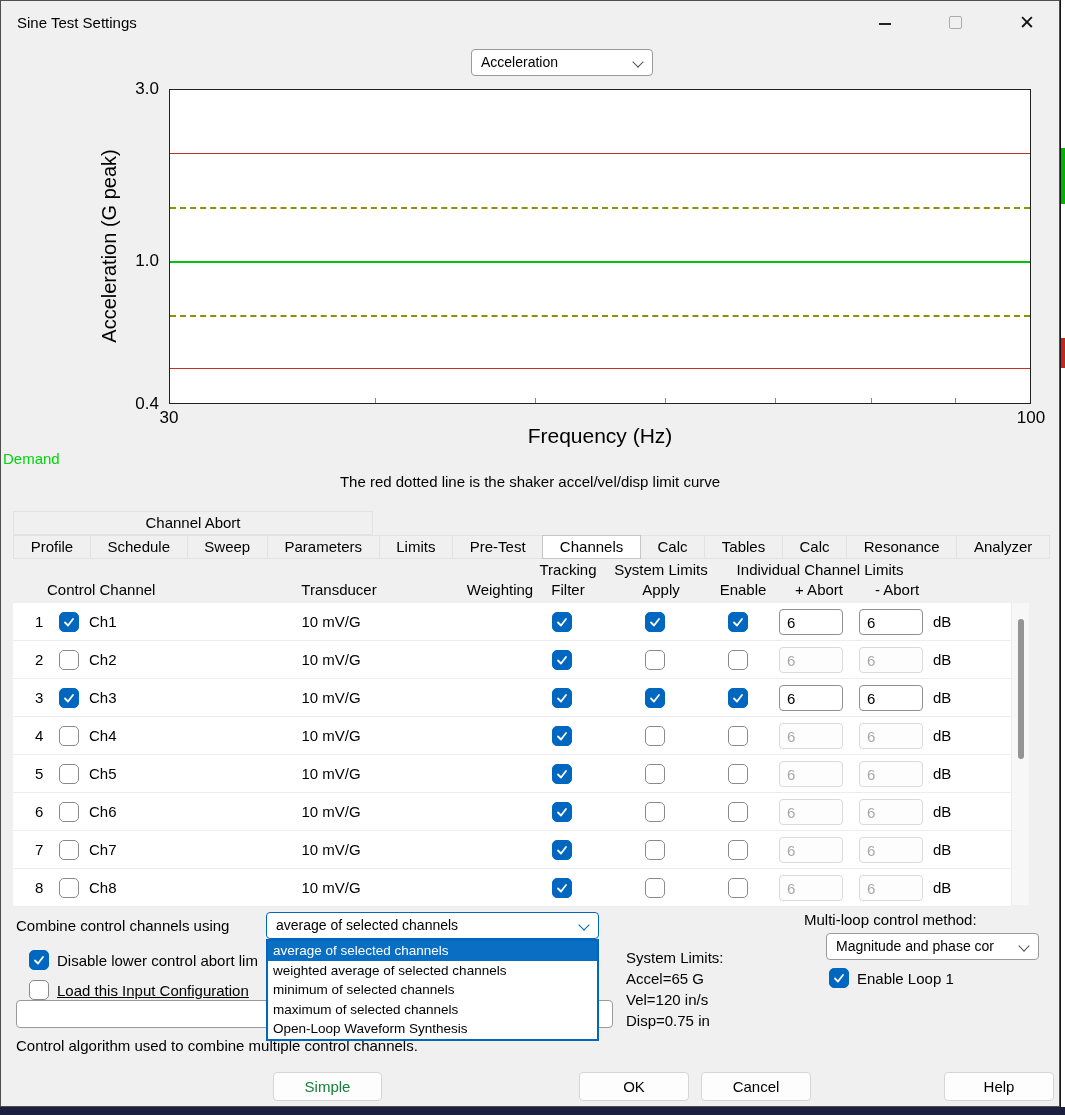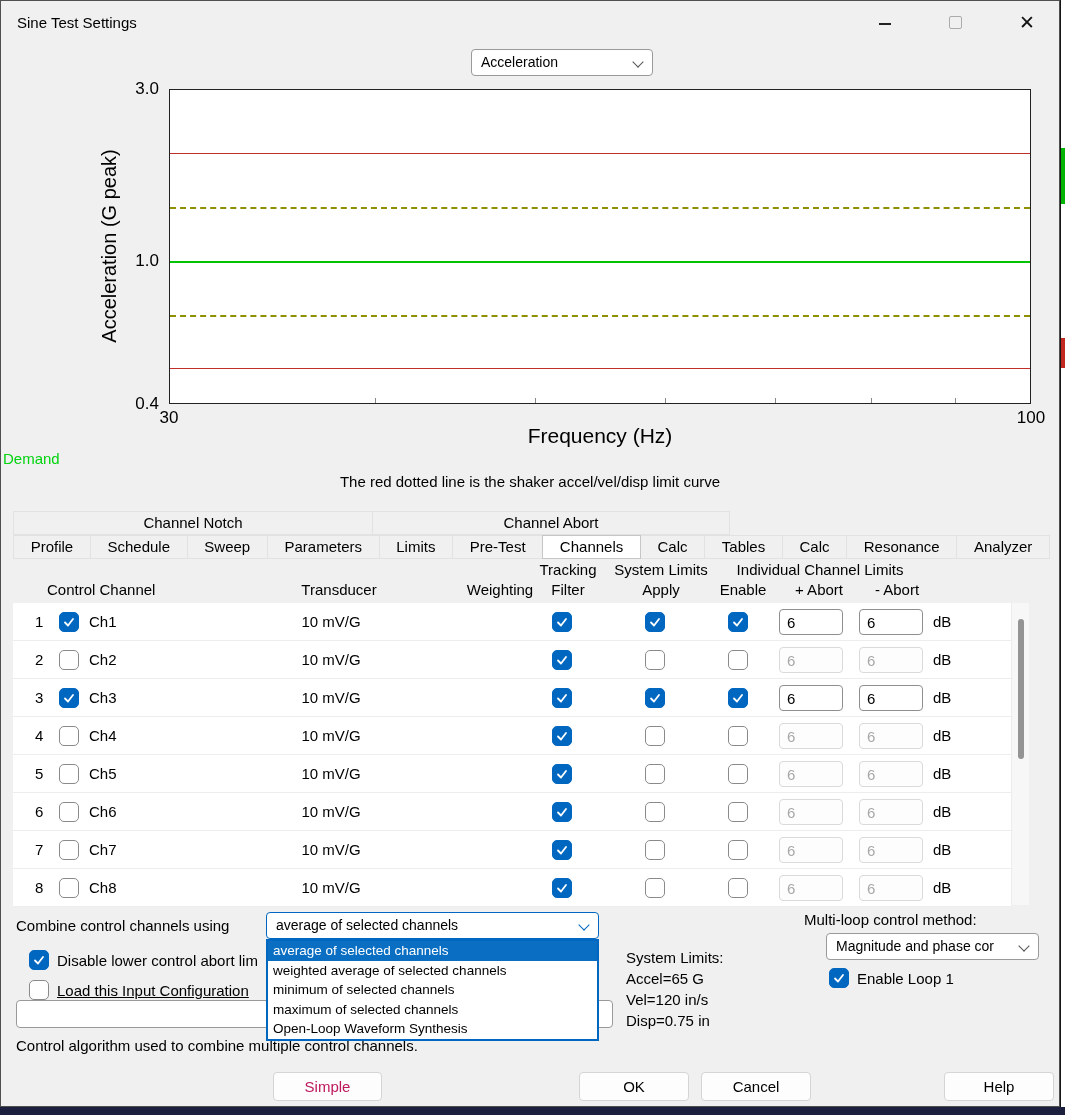--- a/index.html
+++ b/index.html
@@ -79,21 +79,21 @@
   #combine-list{position:absolute;left:265px;top:938px;width:333px;background:#fff;border:2px solid #0067c0;z-index:10;}
   .opt{height:19.5px;line-height:19.5px;font-size:13.5px;padding-left:5px;white-space:nowrap;overflow:hidden;cursor:pointer;}
   .opt.sel{background:#0a6fc2;color:#fff;}
   .chkrow{position:absolute;display:flex;align-items:center;gap:8px;}
   .chkrow .txt{font-size:15px;white-space:nowrap;}
   #cfg-input{position:absolute;left:15px;top:999px;width:597px;height:28px;background:#fff;border:1px solid #9a9a9a;border-radius:4px;z-index:1;font-family:"Liberation Sans",sans-serif;font-size:14px;padding:0 8px;}
   #mloop-combo{left:825px;top:932px;width:213px;height:27px;}
 
   
   .btn{position:absolute;top:1071px;height:29px;background:#fdfdfd;border:1px solid #d5d5d5;border-radius:4px;font-size:15px;text-align:center;line-height:27px;cursor:pointer;}
-  .btn.disabled{color:#be185d;}
+  .btn.disabled{color:#15803d;}
 
   
   #edge-right{position:absolute;left:1060px;top:0;width:5px;height:1107px;background:#fff;border-left:1px solid #161616;}
   #edge-green{position:absolute;left:0;top:148px;width:5px;height:56px;background:#00b400;}
   #edge-red{position:absolute;left:0;top:338px;width:5px;height:30px;background:#c2281e;}
   #bottom-strip{position:absolute;left:0;top:1107px;width:1065px;height:8px;background:#1c1f3e;}
 </style>
 </head>
 <body>
 
@@ -132,21 +132,20 @@
     </div>
   <div id="xticks">
       <div class="xtick" style="left: 0%;">30</div>
       <div class="xtick" style="left: 100%;">100</div>
     </div>
   <div class="xlab">Frequency (Hz)</div>
   <div class="demand-lbl">Demand</div>
   <div class="caption">The red dotted line is the shaker accel/vel/disp limit curve</div>
 
   <div id="tabgroups">
-      <div class="tgroup">Channel Notch</div>
       <div class="tgroup">Channel Abort</div>
     </div>
   <div id="tabs">
       <div class="tab">Profile</div>
       <div class="tab">Schedule</div>
       <div class="tab">Sweep</div>
       <div class="tab">Parameters</div>
       <div class="tab">Limits</div>
       <div class="tab">Pre-Test</div>
       <div class="tab active">Channels</div>

